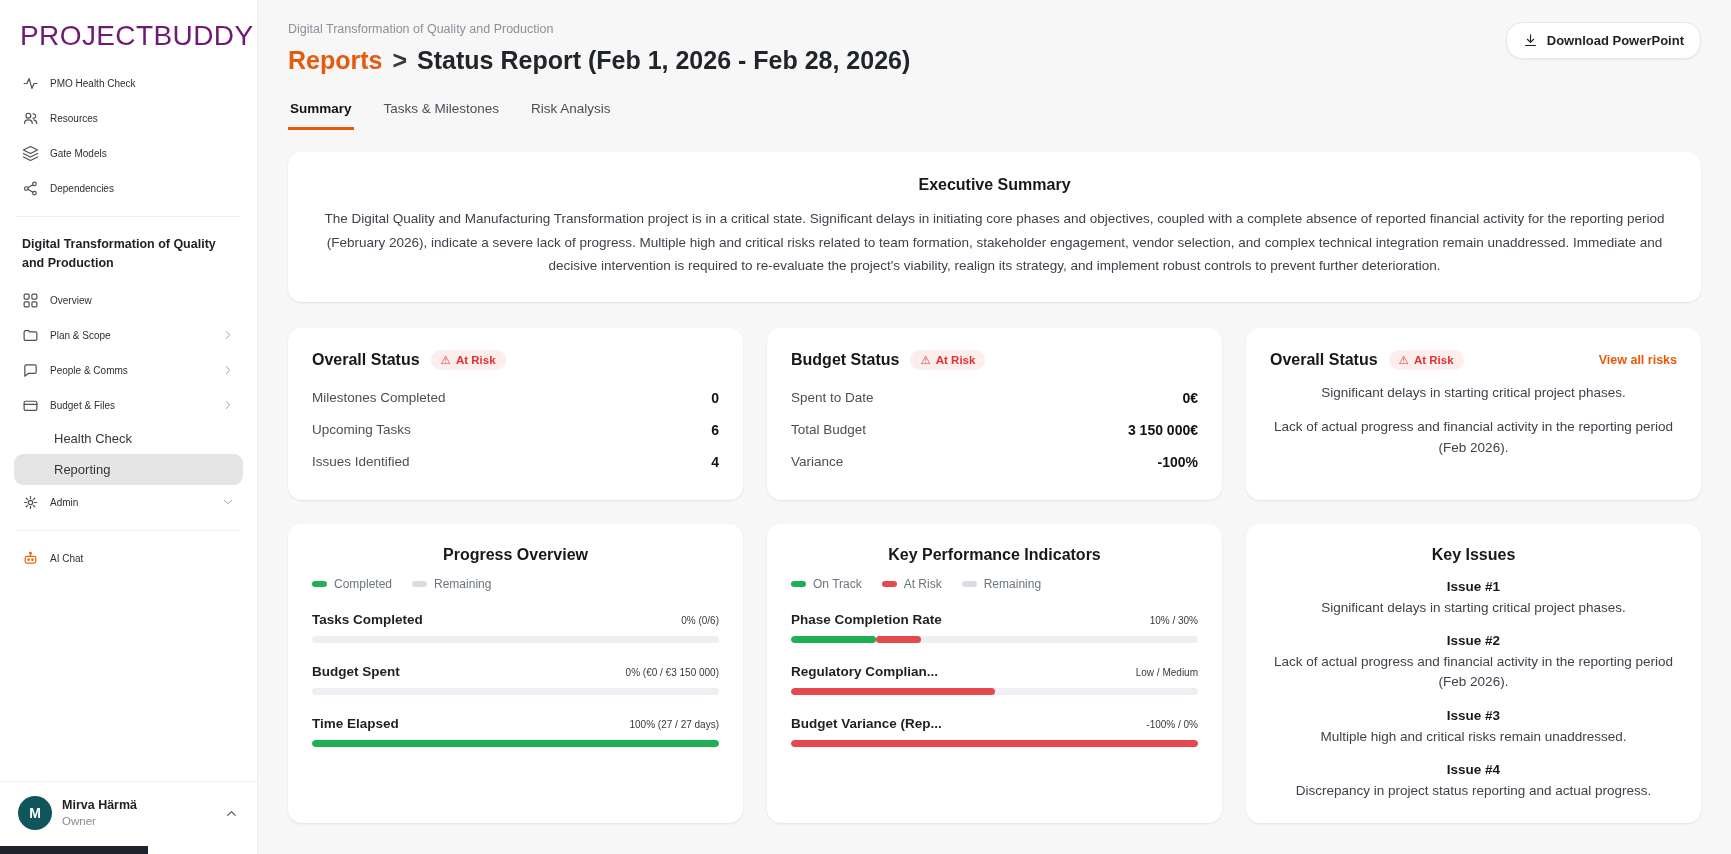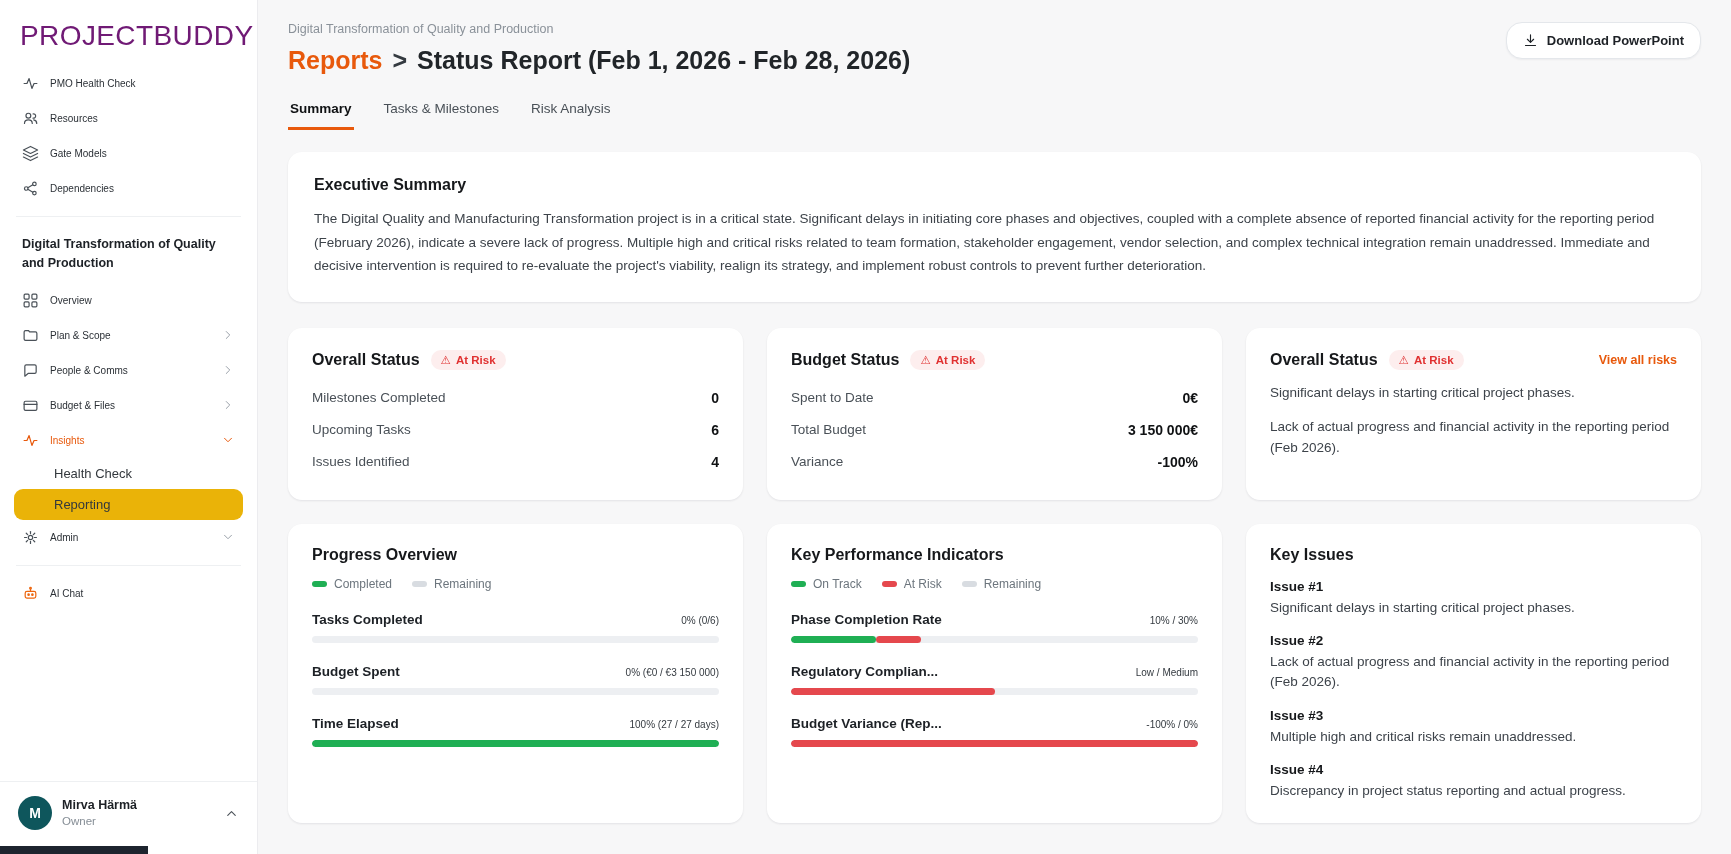--- a/index.html
+++ b/index.html
@@ -12,21 +12,21 @@
     display:flex; flex-direction:column; padding:18px 14px 14px; position:relative; }
   .logo { font-size:28px; font-weight:400; letter-spacing:.4px; color:#701a75; padding:2px 6px 14px; }
   .nav-item { display:flex; align-items:center; gap:11px; padding:9px 8px; border-radius:9px;
     font-size:10px; color:#2b3036; cursor:pointer; }
   .nav-item svg { width:17px; height:17px; stroke:#4a5158; stroke-width:1.7; fill:none;
     stroke-linecap:round; stroke-linejoin:round; flex:none; }
   .nav-item .chev { margin-left:auto; display:flex; }
   .nav-item .chev svg { width:14px; height:14px; stroke:#9aa1a9; }
   .nav-item.accent, .nav-item.accent svg { color:#E8590C; stroke:#E8590C; }
   .sub-item { padding:8px 8px 8px 40px; font-size:13px; color:#33383d; border-radius:9px; cursor:pointer; }
-  .sub-item.active { background:#eab308; }
+  .sub-item.active { background:#e5e5e5; }
   .divider { height:1px; background:#eef0f2; margin:10px 2px; }
   .project-name { font-size:12.5px; font-weight:700; line-height:1.5; color:#1d2126; padding:8px 8px 10px; }
   .sidebar-spacer { flex:1; }
   .user-card { border-top:1px solid #eef0f2; margin:0 -14px; padding:14px 18px 10px; display:flex; align-items:center; gap:10px; cursor:pointer; }
   .avatar { width:34px; height:34px; border-radius:50%; color:#fff; font-size:14px; font-weight:700;
     display:flex; align-items:center; justify-content:center; flex:none; }
   .user-meta { line-height:1.35; }
   .user-name { font-size:12.5px; font-weight:700; color:#1d2126; }
   .user-role { font-size:11.5px; color:#868e96; }
   .user-card .chev { margin-left:auto; display:flex; }
@@ -43,21 +43,21 @@
   .btn-download { display:flex; align-items:center; gap:9px; background:#fff; border:1px solid #e4e7eb;
     border-radius:16px; padding:10px 16px; font-size:13px; font-weight:700; color:#1d2126; cursor:pointer;
     box-shadow:0 1px 2px rgba(16,24,40,.05); font-family:inherit; }
   .btn-download svg { width:15px; height:15px; stroke:#1d2126; stroke-width:1.8; fill:none; stroke-linecap:round; stroke-linejoin:round; }
 
   .tabs { display:flex; gap:28px; margin-top:24px; }
   .tab { font-size:13.5px; color:#495057; padding:2px 2px 11px; cursor:pointer; border-bottom:3px solid transparent; }
   .tab.active { color:#101214; font-weight:700; border-bottom-color:#E8590C; }
 
   .card { background:#fff; border-radius:14px; padding:22px 24px;
-    box-shadow:0 1px 2px rgba(16,24,40,.05),0 1px 3px rgba(16,24,40,.04); }
+    box-shadow:0 1px 2px rgba(16,24,40,.05),0 1px 3px rgba(16,24,40,.04);text-align:center; }
   .exec-card { margin-top:22px; padding:24px 26px; }
   .card-title { font-size:16px; font-weight:700; color:#16181b; }
   .exec-body { margin-top:13px; font-size:13.5px; line-height:1.75; color:#3d434a; }
 
   .cards-grid { display:grid; grid-template-columns:repeat(3,1fr); gap:24px; margin-top:26px; }
   .card-head { display:flex; align-items:center; gap:11px; }
   .badge { display:inline-flex; align-items:center; gap:5px; font-size:11.5px; font-weight:700;
     color:#E03131; background:#fdeeee; padding:3px 10px; border-radius:20px; white-space:nowrap; }
   .link { margin-left:auto; font-size:12.5px; font-weight:700; color:#E8590C; cursor:pointer; white-space:nowrap; }
 
@@ -165,31 +165,20 @@
       </div>
       <div class="nav-item">
         <svg viewBox="0 0 24 24">
             <rect x="3" y="6" width="18" height="13" rx="2"></rect>
             <line x1="3" y1="10.5" x2="21" y2="10.5"></line>
           </svg>
         <span>Budget &amp; Files</span>
         <span class="chev">
             <svg viewBox="0 0 24 24">
               <path d="M9 6l6 6-6 6"></path>
-            </svg>
-          </span>
-      </div>
-      <div class="nav-item accent">
-        <svg viewBox="0 0 24 24">
-            <polyline points="3 12 7 12 10 5 14 19 17 12 21 12"></polyline>
-          </svg>
-        <span>Insights</span>
-        <span class="chev">
-            <svg viewBox="0 0 24 24">
-              <path d="M6 9l6 6 6-6"></path>
             </svg>
           </span>
       </div>
       <div class="sub-item">Health Check</div>
       <div class="sub-item active">Reporting</div>
       <div class="nav-item">
         <svg viewBox="0 0 24 24">
             <circle cx="12" cy="12" r="3.1"></circle>
             <line x1="12" y1="3.6" x2="12" y2="6.4"></line>
             <line x1="12" y1="17.6" x2="12" y2="20.4"></line>

